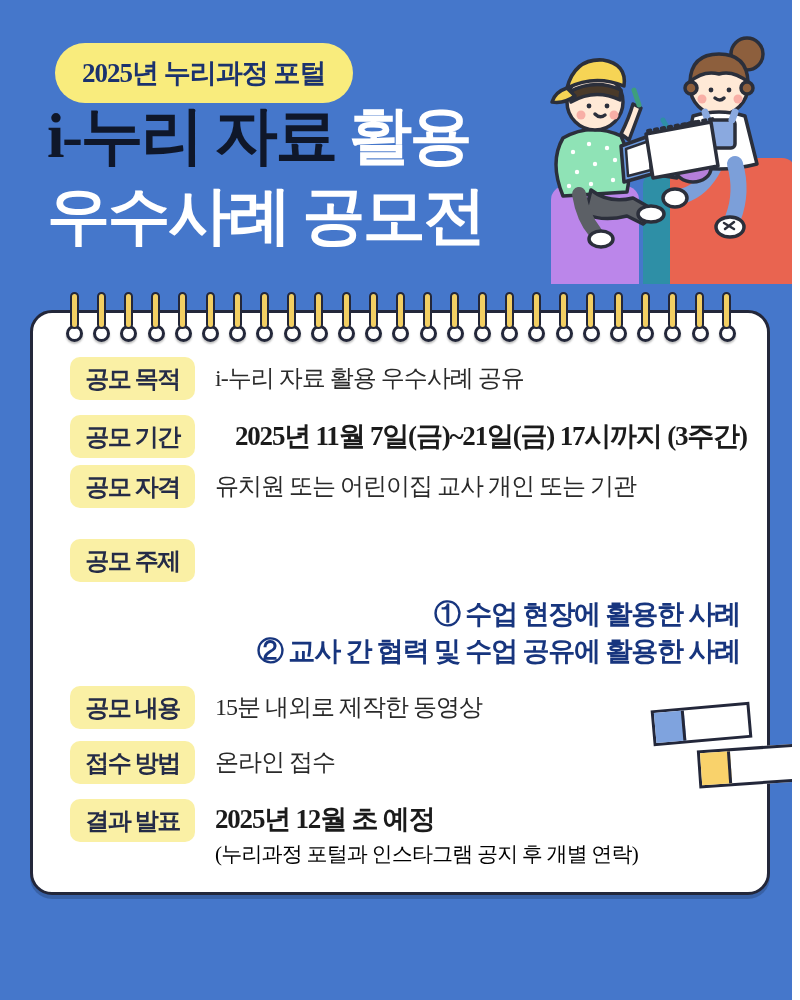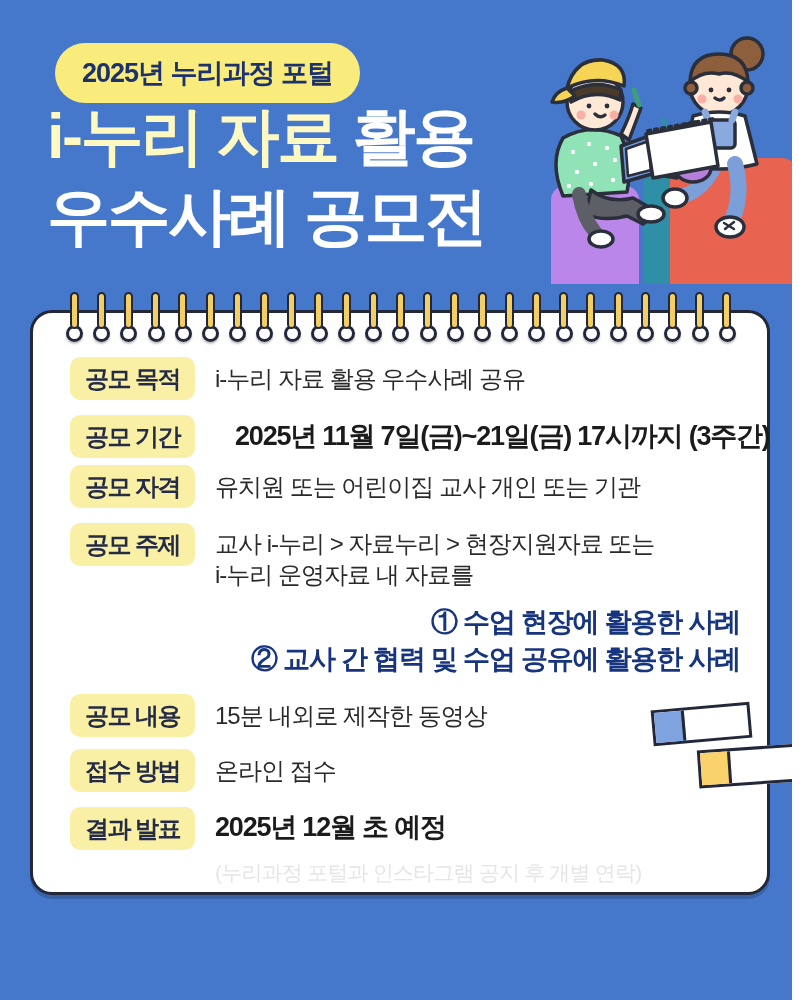--- a/index.html
+++ b/index.html
@@ -1,35 +1,35 @@
 <!DOCTYPE html>
 <html><head>
 <meta charset="utf-8">
 <style>
   html,body{margin:0;padding:0;}
   .stage{
     position:relative;width:792px;height:1000px;overflow:hidden;
     background:#4577CB;
-    font-family:Liberation Sans, sans-serif;
+    font-family:Liberation Serif, serif;
     -webkit-font-smoothing:antialiased;
   }
   
   .top-badge{
     position:absolute;left:55px;top:43px;
     background:#F9EC7D;color:#1B326E;
     font-weight:bold;font-size:27px;letter-spacing:-1px;
     padding:12px 27px;border-radius:32px;
   }
   
   .title{
     position:absolute;left:47px;top:96px;
     font-weight:bold;font-size:63px;line-height:80px;letter-spacing:-2.5px;
     color:#FFFFFF;white-space:nowrap;
   }
-  .title .hl{color:#fef9c3;}
+  .title .hl{color:#0f172a;}
   
   .illus{position:absolute;left:533px;top:28px;width:267px;height:256px;}
   
   .card{
     position:absolute;left:30px;top:310px;width:740px;height:585px;
     box-sizing:border-box;background:#FFFFFF;
     border:3px solid #23273A;border-radius:22px;
     box-shadow:0 4px 0 rgba(0,0,0,0.18);
   }
   
@@ -62,22 +62,22 @@
   }
   .val.bold{font-size:27px;font-weight:bold;color:#1B1B1B;letter-spacing:-1.2px;}
   .val.multi{line-height:31px;padding-top:5px;}
   .sub-list{
     margin:14px 0 0 145px;
     font-size:27px;font-weight:bold;color:#17357E;
     line-height:37px;letter-spacing:-1.2px;
   }
   .result-col{margin-left:20px;display:flex;flex-direction:column;}
   .result-col .val{margin-left:0;line-height:40px;}
-  .note{font-size:21px;color:#e5e5e5;letter-spacing:-0.8px;line-height:27px;margin-top:12px;}
-  .mb1{margin-bottom:15px;} .mb2{margin-bottom:7px;gap:20px;} .mb3{margin-bottom:15px;}
+  .note{font-size:21px;color:#000000;letter-spacing:-0.8px;line-height:27px;margin-top:2px;}
+  .mb1{margin-bottom:15px;} .mb2{margin-bottom:7px;gap:20px;} .mb3{margin-bottom:31px;}
   .mb4{margin-bottom:16px;text-align:right;} .mb5{margin-bottom:12px;} .mb6{margin-bottom:15px;}
   
   .strip{
     position:absolute;height:30px;background:#FFFFFF;
     border:3px solid #23273A;display:flex;z-index:6;
   }
   .strip .cap{width:27px;border-right:3px solid #23273A;}
   .strip1{left:652px;top:706px;width:93px;transform:rotate(-5deg);}
   .strip1 .cap{background:#7FA3DE;}
   .strip2{left:698px;top:747px;width:95px;height:32px;transform:rotate(-4deg);}
@@ -284,24 +284,20 @@
     <div class="row mb2">
       <div class="lbl">공모 기간</div>
       <div class="val bold">2025년 11월 7일(금)~21일(금) 17시까지 (3주간)</div>
     </div>
     <div class="row mb3">
       <div class="lbl">공모 자격</div>
       <div class="val">유치원 또는 어린이집 교사 개인 또는 기관</div>
     </div>
     <div class="row top">
       <div class="lbl">공모 주제</div>
-      <div class="val multi">
-        <div>교사 i-누리 &gt; 자료누리 &gt; 현장지원자료 또는</div>
-        <div>i-누리 운영자료 내 자료를</div>
-      </div>
     </div>
     <div class="sub-list mb4">
       <div>① 수업 현장에 활용한 사례</div>
       <div>② 교사 간 협력 및 수업 공유에 활용한 사례</div>
     </div>
     <div class="row mb5">
       <div class="lbl">공모 내용</div>
       <div class="val">15분 내외로 제작한 동영상</div>
     </div>
     <div class="row mb6">

